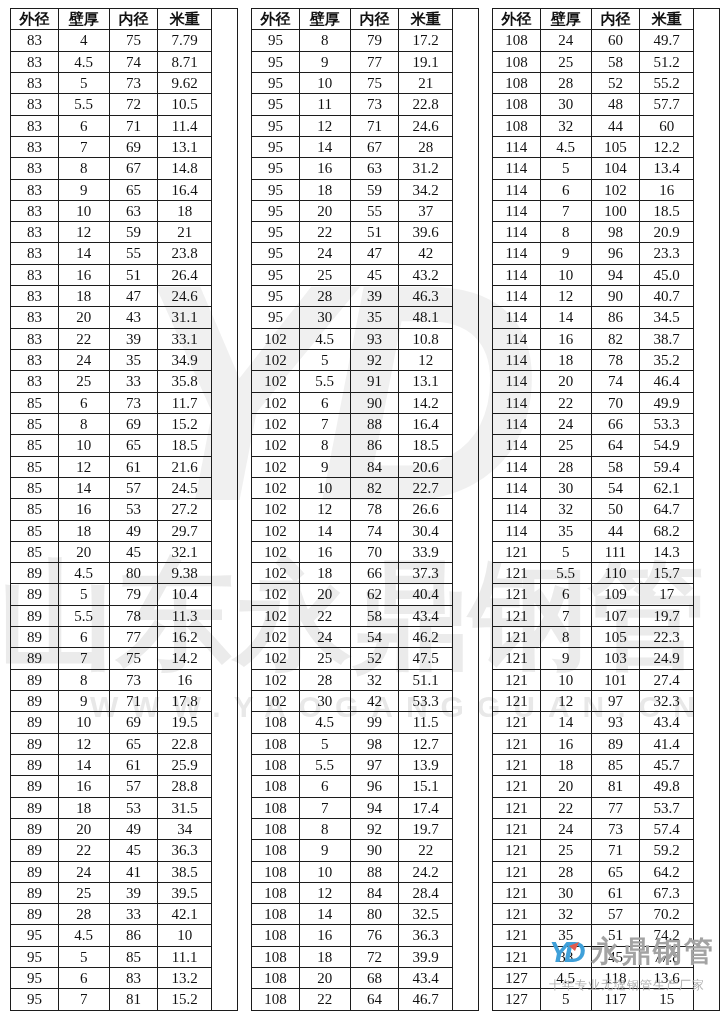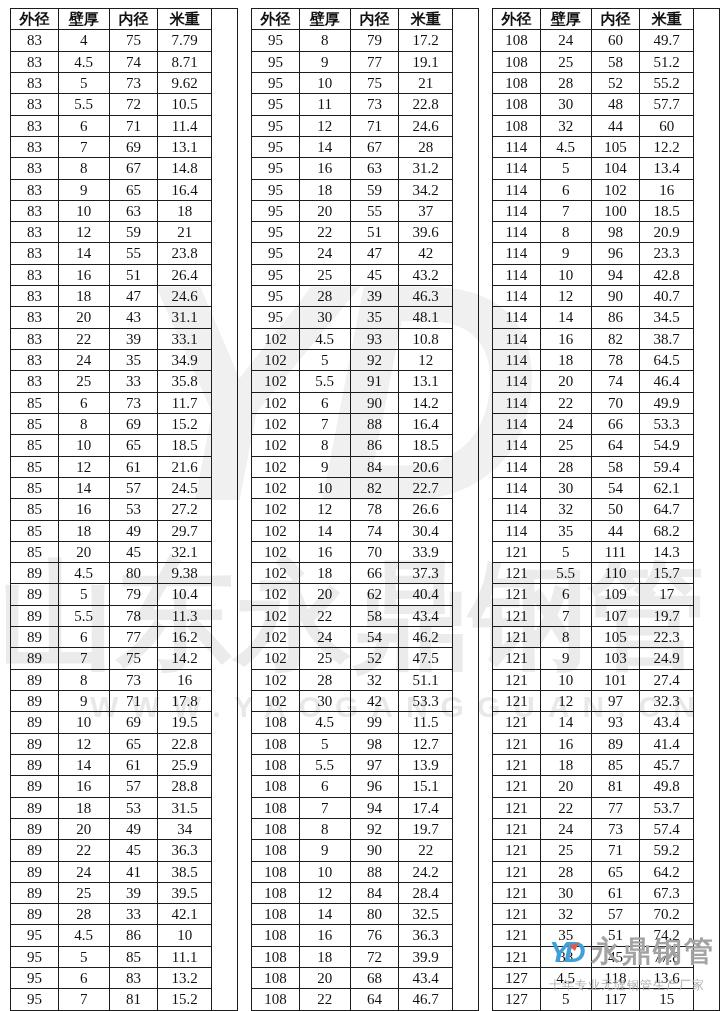--- a/index.html
+++ b/index.html
@@ -760,21 +760,21 @@
           <tr>
             <td>114</td>
             <td>9</td>
             <td>96</td>
             <td>23.3</td>
           </tr>
           <tr>
             <td>114</td>
             <td>10</td>
             <td>94</td>
-            <td>42.8</td>
+            <td>45.0</td>
           </tr>
           <tr>
             <td>114</td>
             <td>12</td>
             <td>90</td>
             <td>40.7</td>
           </tr>
           <tr>
             <td>114</td>
             <td>14</td>
@@ -784,21 +784,21 @@
           <tr>
             <td>114</td>
             <td>16</td>
             <td>82</td>
             <td>38.7</td>
           </tr>
           <tr>
             <td>114</td>
             <td>18</td>
             <td>78</td>
-            <td>64.5</td>
+            <td>35.2</td>
           </tr>
           <tr>
             <td>114</td>
             <td>20</td>
             <td>74</td>
             <td>46.4</td>
           </tr>
           <tr>
             <td>114</td>
             <td>22</td>

